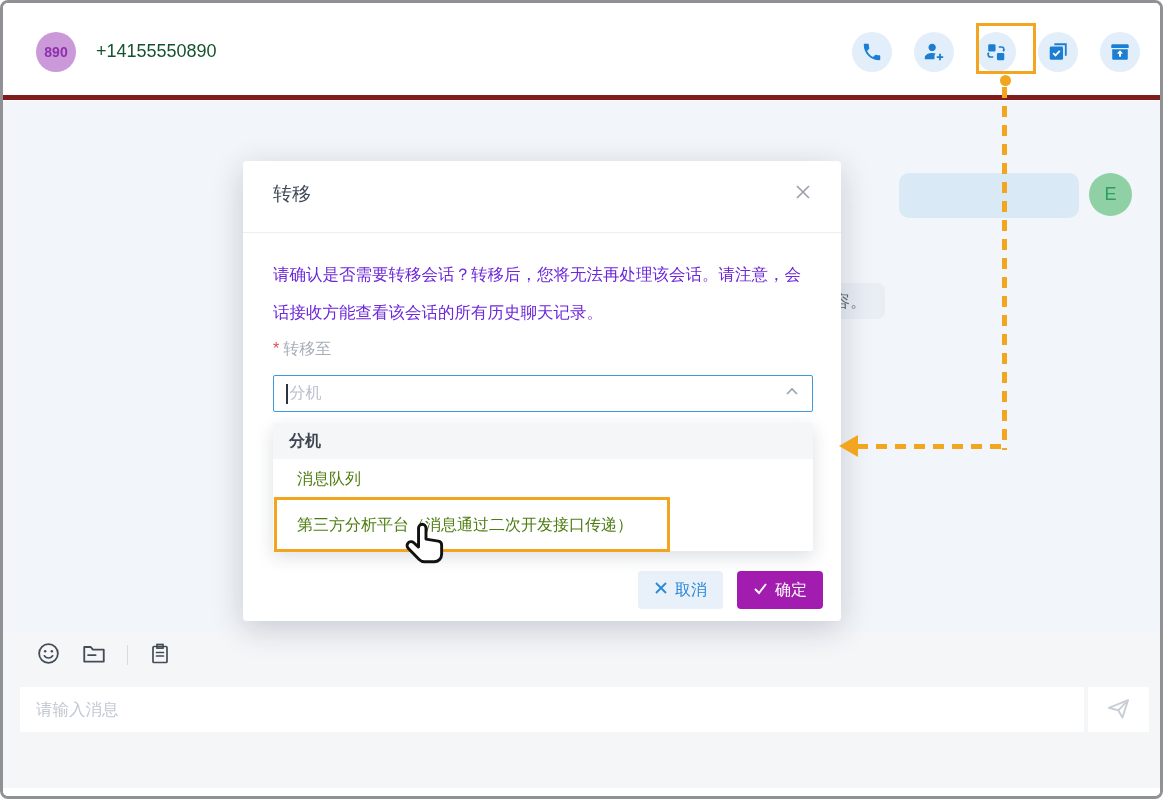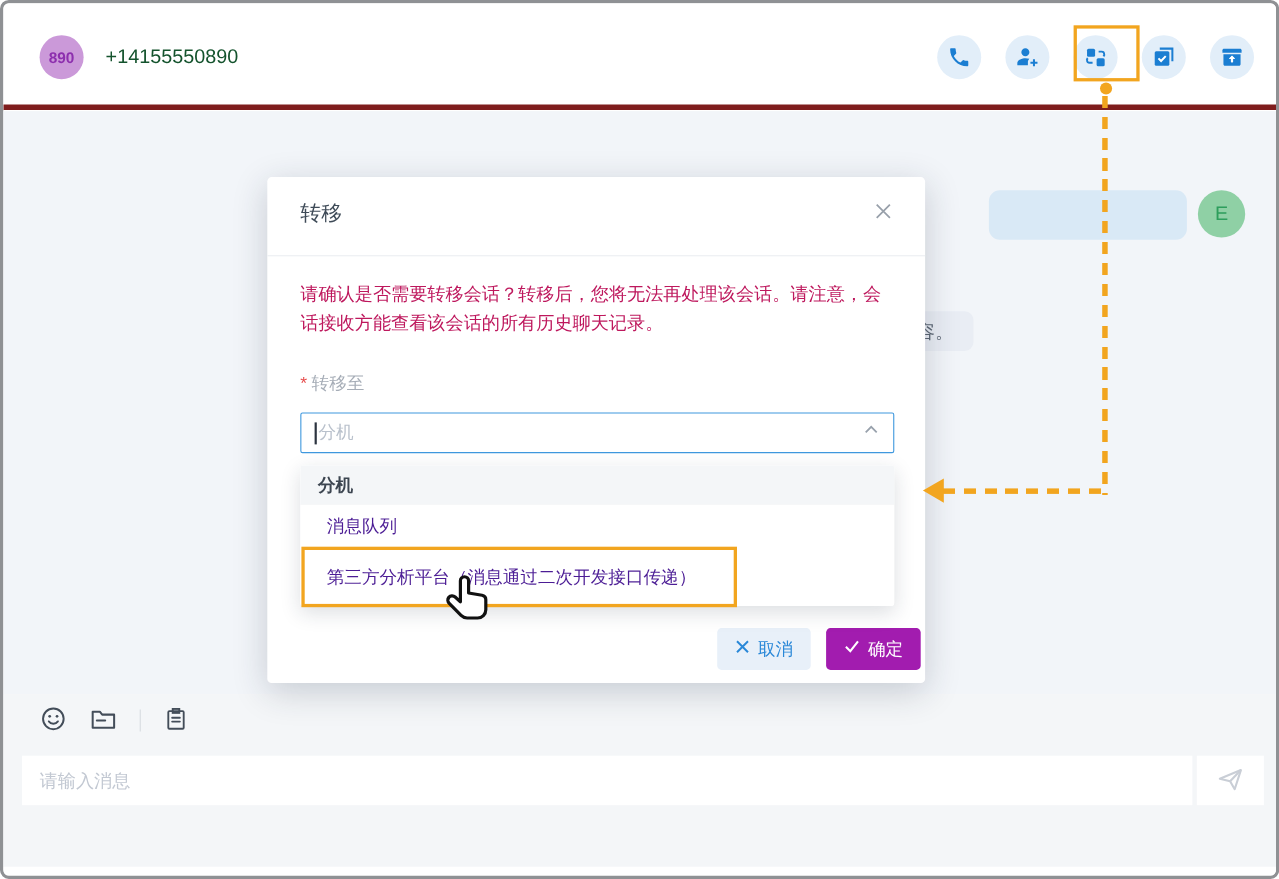--- a/index.html
+++ b/index.html
@@ -36,42 +36,42 @@
     font-size:17px; color:#5c6673;
   }
   
   .modal {
     position:absolute; left:240px; top:158px; width:598px; height:460px; background:#fff;
     border-radius:4px; box-shadow:0 8px 32px rgba(30,40,60,.20); z-index:10;
   }
   .modal-header { position:absolute; left:0; top:0; width:100%; height:72px; border-bottom:1px solid #ecEEf2; border-bottom:1px solid #eceef2; }
   .modal-title { position:absolute; left:30px; top:20px; font-size:19px; color:#3e4a57; }
   .modal-close { position:absolute; right:24px; top:18px; width:28px; height:28px; background:none; border:none; cursor:pointer; color:#98a0aa; }
-  .modal-body-text { position:absolute; left:30px; top:94px; width:540px; font-size:16.5px; line-height:26px; color:#be185d; }
+  .modal-body-text { position:absolute; left:30px; top:94px; width:540px; font-size:16.5px; line-height:38px; color:#6d28d9; }
   .field-label { position:absolute; left:30px; top:178px; font-size:16px; color:#a6adb7;text-align:center; }
   .field-label .req { color:#e64c4c; margin-right:4px; }
   .select-box {
     position:absolute; left:30px; top:214px; width:540px; height:37px; background:#fff;
     border:1px solid #3f98de; border-radius:2px; cursor:pointer;
     display:flex; align-items:center; padding:0 12px;
   }
   .caret { width:1.5px; height:20px; background:#2c3440; margin-right:2px; }
   .select-placeholder { font-size:16px; color:#b9c1cc; flex:1; }
   .chevron { color:#98a1ac; }
-  .modal-footer { position:absolute; right:4px; top:410px; display:flex; gap:14px;border-radius:12px; }
+  .modal-footer { position:absolute; right:18px; top:410px; display:flex; gap:14px;border-radius:12px; }
   .btn { height:38px; border:none; border-radius:4px; font-size:16px; display:flex; align-items:center; gap:7px; padding:0 16px; cursor:pointer; }
   .btn-cancel { background:#e8f0f9; color:#2a88d8; }
   .btn-confirm { background:#a21caf; color:#ffffff; }
   
   .dropdown {
     position:absolute; left:270px; top:420px; width:540px; height:128px; background:#fff; z-index:12;
     border-radius:3px; box-shadow:0 6px 18px rgba(30,40,60,.15); overflow:hidden;
   }
   .dd-group { height:36px; background:#f4f6f8; display:flex; align-items:center; padding:0 16px; font-size:16px; font-weight:bold; color:#3c4550; }
-  .dd-item { height:40px; display:flex; align-items:center; padding:0 24px; font-size:16px; color:#4c1d95; cursor:pointer; background:#fff; }
+  .dd-item { height:40px; display:flex; align-items:center; padding:0 24px; font-size:16px; color:#4d7c0f; cursor:pointer; background:#fff; }
   .dd-item.last { height:52px; }
   
   .hl-box-top { position:absolute; left:973px; top:20px; width:60px; height:51px; border:3px solid #f2a51f; z-index:30; pointer-events:none; }
   .hl-dot { position:absolute; left:997px; top:72px; width:11px; height:11px; border-radius:50%; background:#f2a51f; z-index:30; }
   .dash-v { position:absolute; left:999px; top:84px; width:5px; height:363px;
     background:repeating-linear-gradient(to bottom,#f2a51f 0 11px,transparent 11px 19px); z-index:30; pointer-events:none; }
   .dash-h { position:absolute; left:854px; top:441px; width:150px; height:5px;
     background:repeating-linear-gradient(to right,#f2a51f 0 11px,transparent 11px 19px); z-index:30; pointer-events:none; }
   .arrow-head { position:absolute; left:836px; top:432px; width:0; height:0; z-index:30;
     border-top:11px solid transparent; border-bottom:11px solid transparent; border-right:19px solid #f2a51f; }

